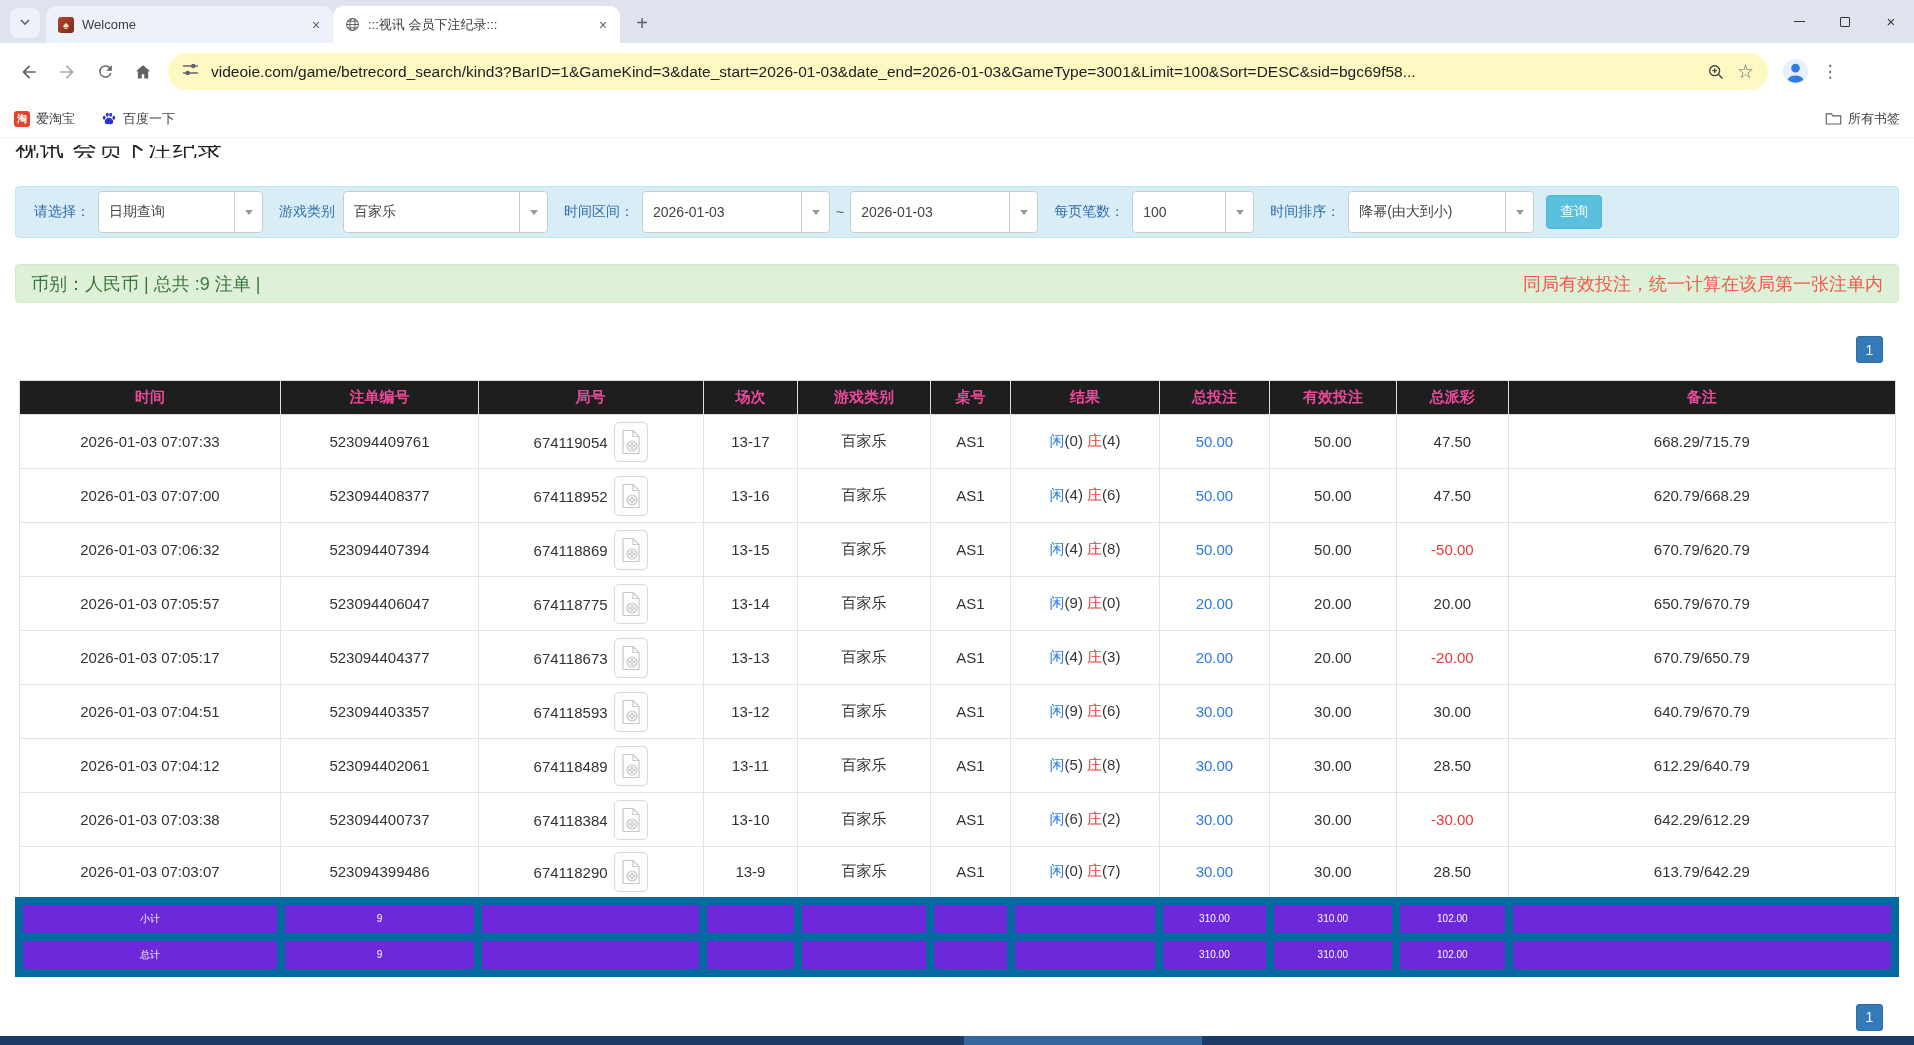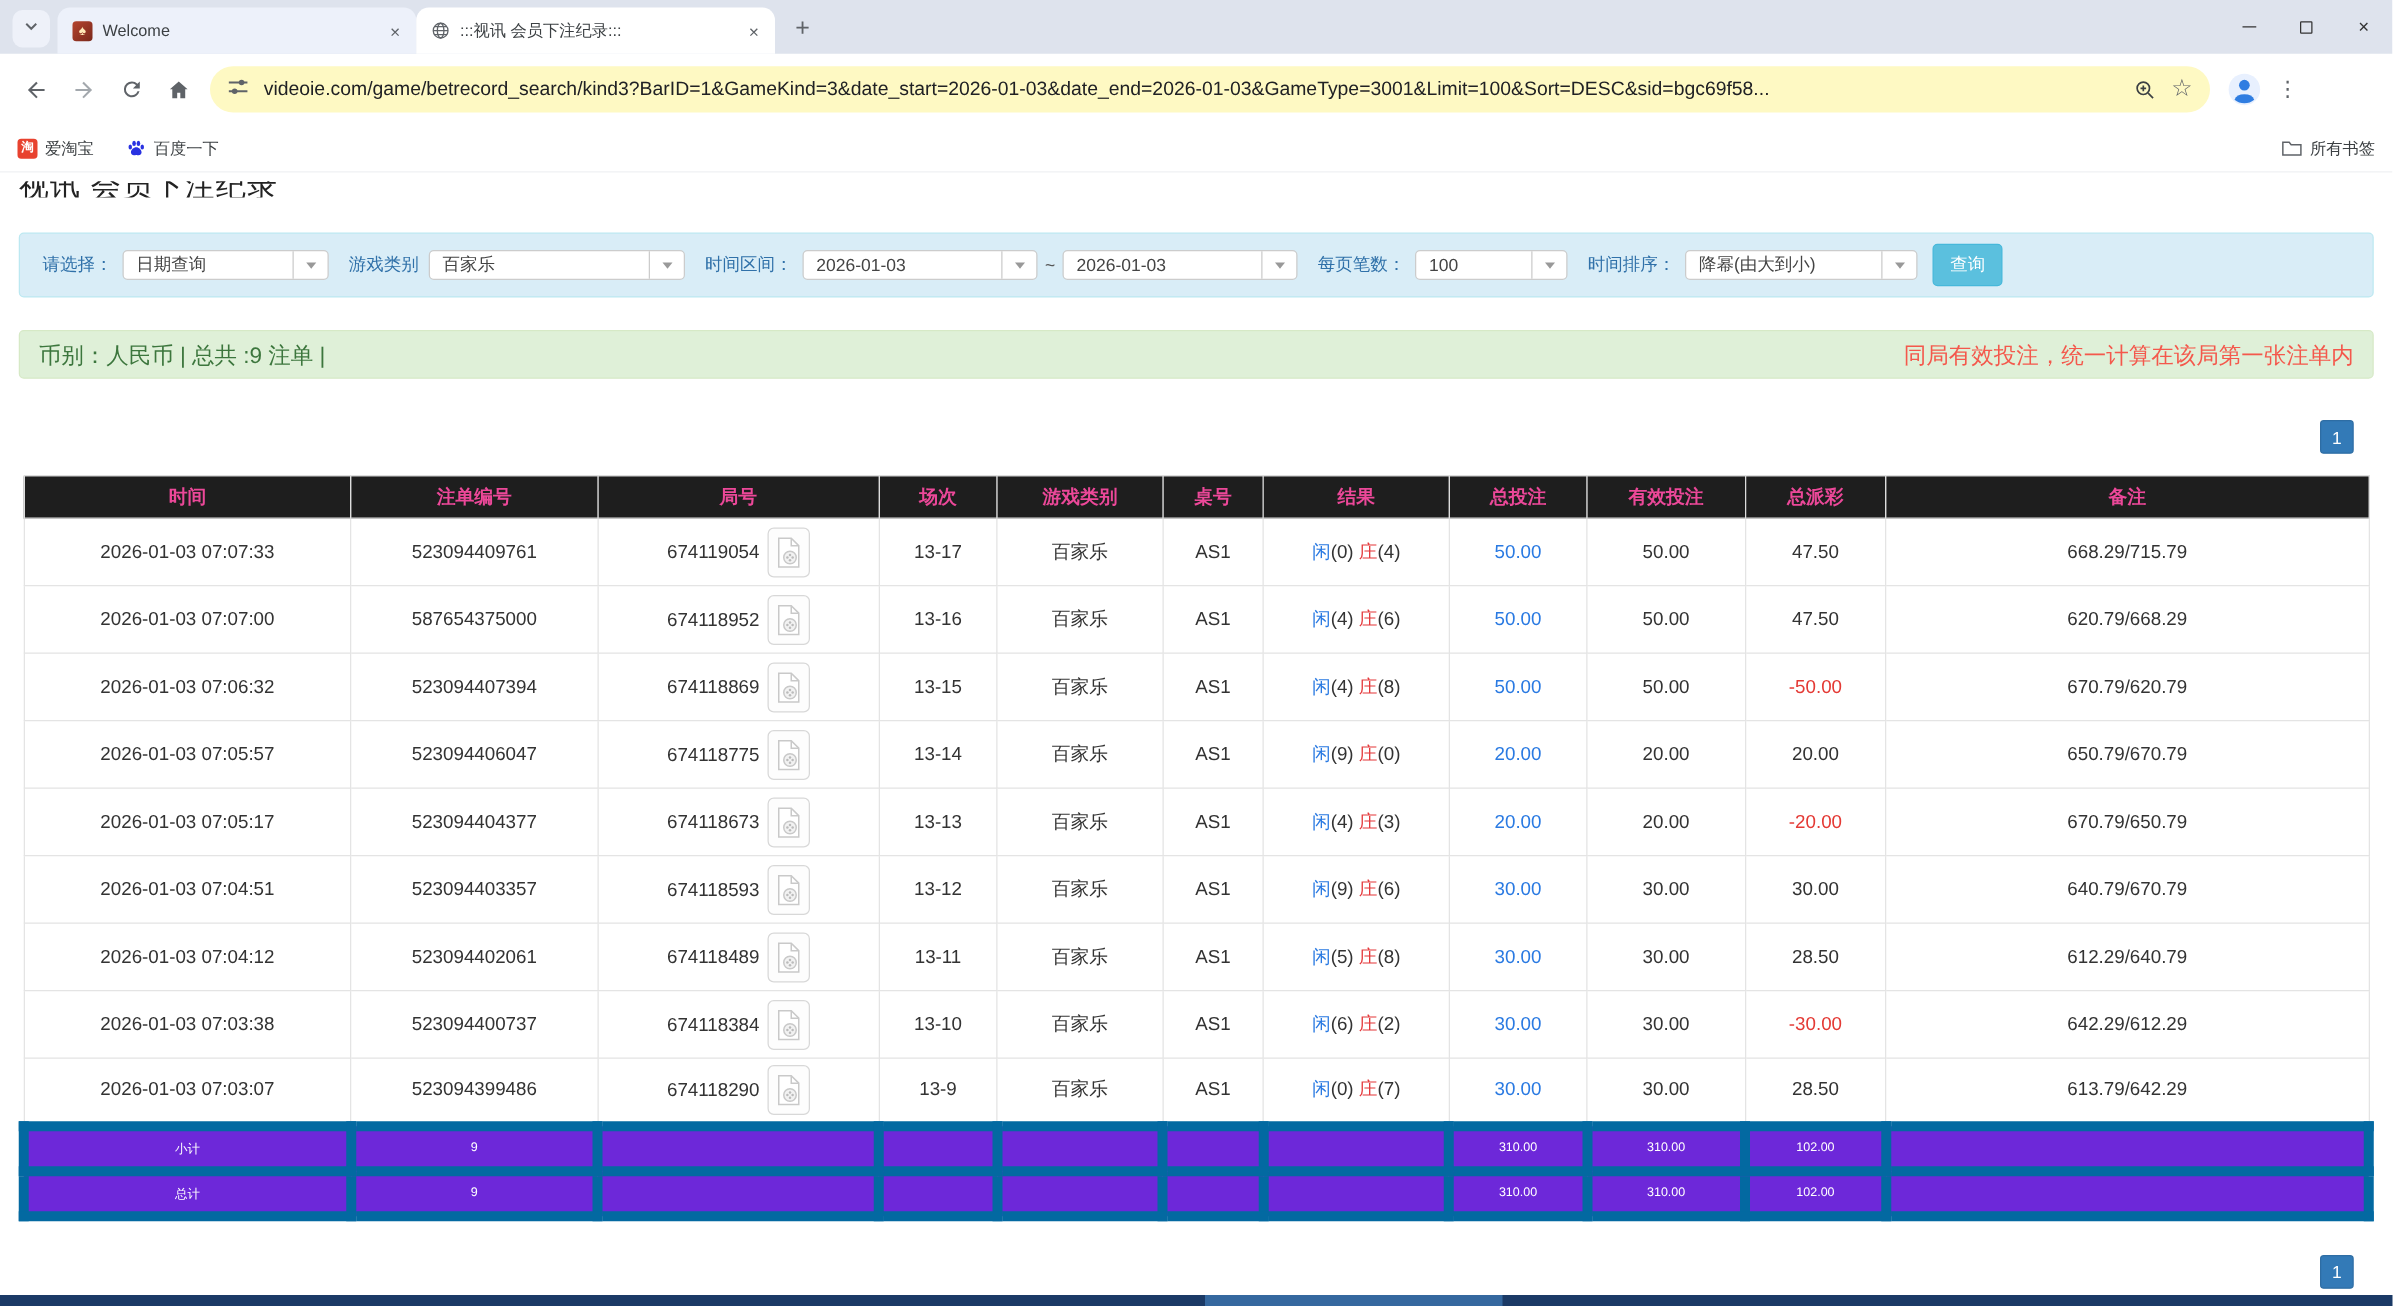--- a/index.html
+++ b/index.html
@@ -49,21 +49,21 @@
 
   
   .content { padding:0 15px; }
   .page-title-clip { height:13px; overflow:hidden; margin-top:7px; }
   .page-title-clip span { display:block; margin-top:-12px; font-size:24px; color:#222; letter-spacing:1px; }
 
   .filter-panel { margin-top:28px; height:52px; background:#d9edf7; border:1px solid #bce8f1;
                   border-radius:4px; display:flex; align-items:center; padding:0 18px; }
   .f-label { color:#3071a9; font-weight:normal; font-size:14px; white-space:nowrap; margin-right:8px; }
   .f-label.gap { margin-left:16px; }
-  .combo { height:24px; background:#fff; border:1px solid #ccc; border-radius:4px;
+  .combo { height:42px; background:#fff; border:1px solid #ccc; border-radius:4px;
            display:flex; align-items:stretch; }
   .combo .val { display:flex; align-items:center; padding:0 10px; font-size:14px; color:#444; flex:1;
                 white-space:nowrap; }
   .combo .arrow { width:28px; border-left:1px solid #ccc; display:flex; align-items:center; justify-content:center; }
   .arr { width:0; height:0; border:4px solid transparent; border-top:5px solid #999; margin-top:5px; }
   .w1{width:165px}.w2{width:205px}.w3{width:188px}.w4{width:122px}.w5{width:186px}
   .tilde { margin:0 6px; color:#555; font-size:14px; }
   .search-btn { margin-left:12px; height:34px; padding:0 13px; background:#5bc0de; border:1px solid #46b8da;
                 border-radius:4px; color:#fff; font-size:14px; display:flex; align-items:center; }
 
@@ -329,21 +329,21 @@
           <td>百家乐</td>
           <td>AS1</td>
           <td><span class="res-p">闲</span><span class="res-n">(0)</span> <span class="res-b">庄</span><span class="res-n">(4)</span></td>
           <td class="bet-link">50.00</td>
           <td>50.00</td>
           <td>47.50</td>
           <td>668.29/715.79</td>
         </tr>
         <tr>
           <td>2026-01-03 07:07:00</td>
-          <td>587654375000</td>
+          <td>523094408377</td>
           <td><span class="round-no">674118952</span><span class="video-btn">
               <svg width="22" height="26" viewBox="0 0 22 26" fill="#fff" stroke="#c9c9c9" stroke-width="1.2">
                 <path d="M3 1.5h10l6 6v17H3z"></path>
                 <path d="M13 1.5v6h6" fill="none"></path>
                 <circle cx="12" cy="17" r="5" fill="#f2f2f2"></circle>
                 <circle cx="12" cy="14.9" r="1" fill="#bbb" stroke="none"></circle>
                 <circle cx="9.9" cy="17" r="1" fill="#bbb" stroke="none"></circle>
                 <circle cx="14.1" cy="17" r="1" fill="#bbb" stroke="none"></circle>
                 <circle cx="12" cy="19.1" r="1" fill="#bbb" stroke="none"></circle>
               </svg>

